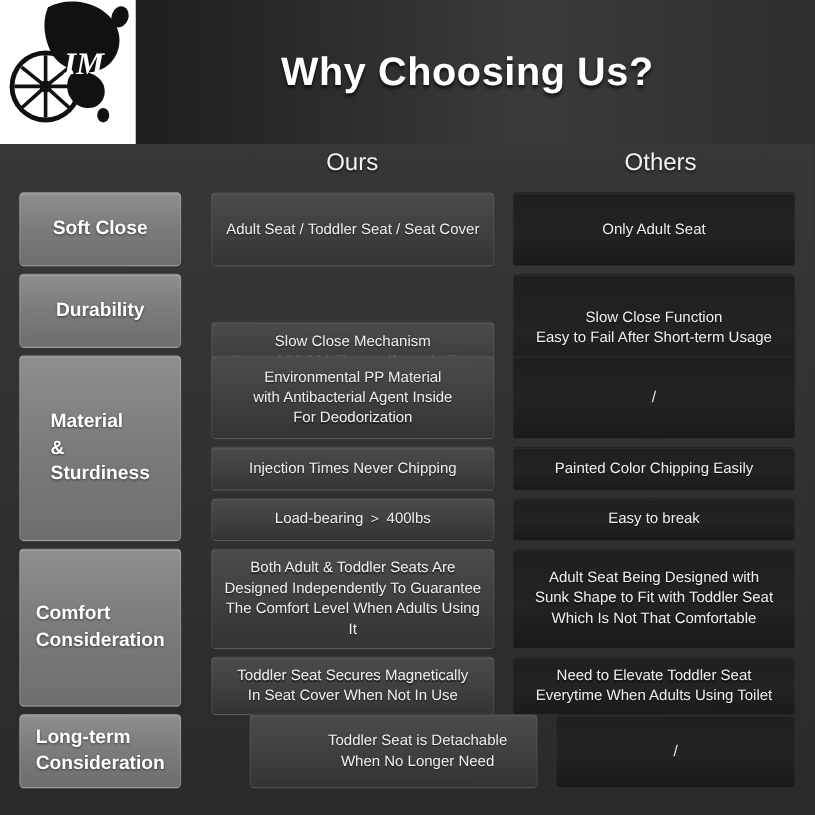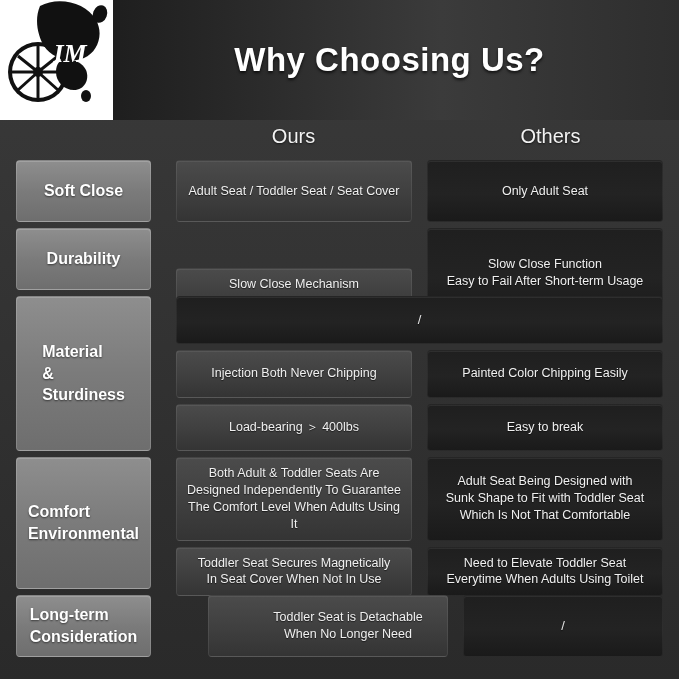--- a/index.html
+++ b/index.html
@@ -200,36 +200,39 @@
         </div>
       </div>
     </div>
 
     <div class="row r-mat">
       <div class="rowlabel lbl-big" style="white-space: pre-line;">Material
 &amp;
 Sturdiness</div>
       <div class="cells">
         <div class="cellrow">
+          <div class="cell" style="white-space: pre-line;">Environmental PP Material
+with Antibacterial Agent Inside
+For Deodorization</div>
           <div class="cell dark slash">/</div>
         </div>
         <div class="cellrow">
-          <div class="cell">Injection Both Never Chipping</div>
+          <div class="cell">Injection Times Never Chipping</div>
           <div class="cell dark">Painted Color Chipping Easily</div>
         </div>
         <div class="cellrow">
           <div class="cell">Load-bearing ＞ 400lbs</div>
           <div class="cell dark">Easy to break</div>
         </div>
       </div>
     </div>
 
     <div class="row r-comf">
       <div class="rowlabel lbl-big" style="white-space: pre-line;">Comfort
-Environmental</div>
+Consideration</div>
       <div class="cells">
         <div class="cellrow">
           <div class="cell" style="white-space: pre-line;">Both Adult &amp; Toddler Seats Are
 Designed Independently To Guarantee
 The Comfort Level When Adults Using It</div>
           <div class="cell dark" style="white-space: pre-line;">Adult Seat Being Designed with
 Sunk Shape to Fit with Toddler Seat
 Which Is Not That Comfortable</div>
         </div>
         <div class="cellrow">

